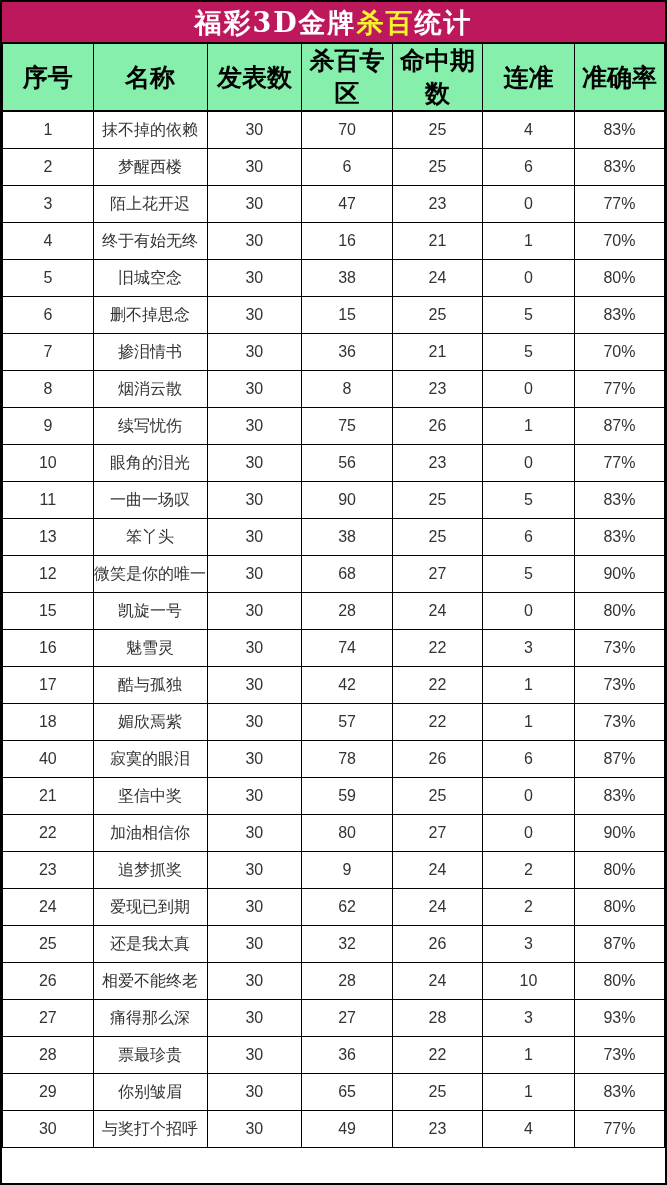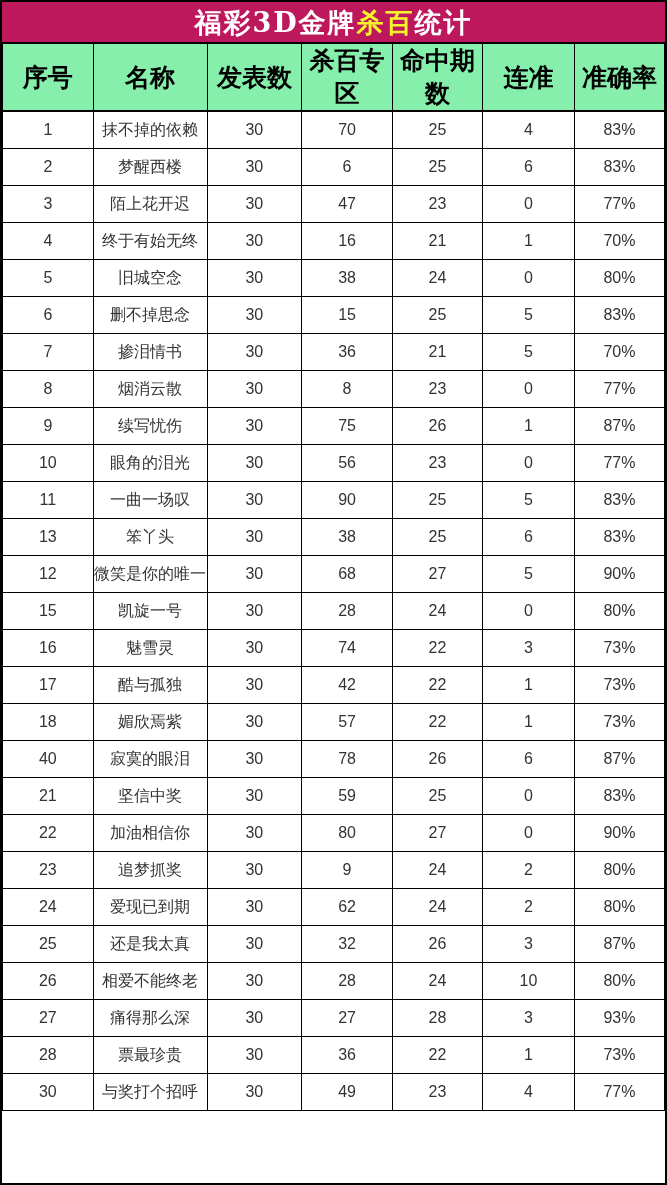--- a/index.html
+++ b/index.html
@@ -297,20 +297,29 @@
         <tr>
           <td>28</td>
           <td>票最珍贵</td>
           <td>30</td>
           <td>36</td>
           <td>22</td>
           <td>1</td>
           <td>73%</td>
         </tr>
         <tr>
+          <td>29</td>
+          <td>你别皱眉</td>
+          <td>30</td>
+          <td>65</td>
+          <td>25</td>
+          <td>1</td>
+          <td>83%</td>
+        </tr>
+        <tr>
           <td>30</td>
           <td>与奖打个招呼</td>
           <td>30</td>
           <td>49</td>
           <td>23</td>
           <td>4</td>
           <td>77%</td>
         </tr>
       </tbody>
   </table>

